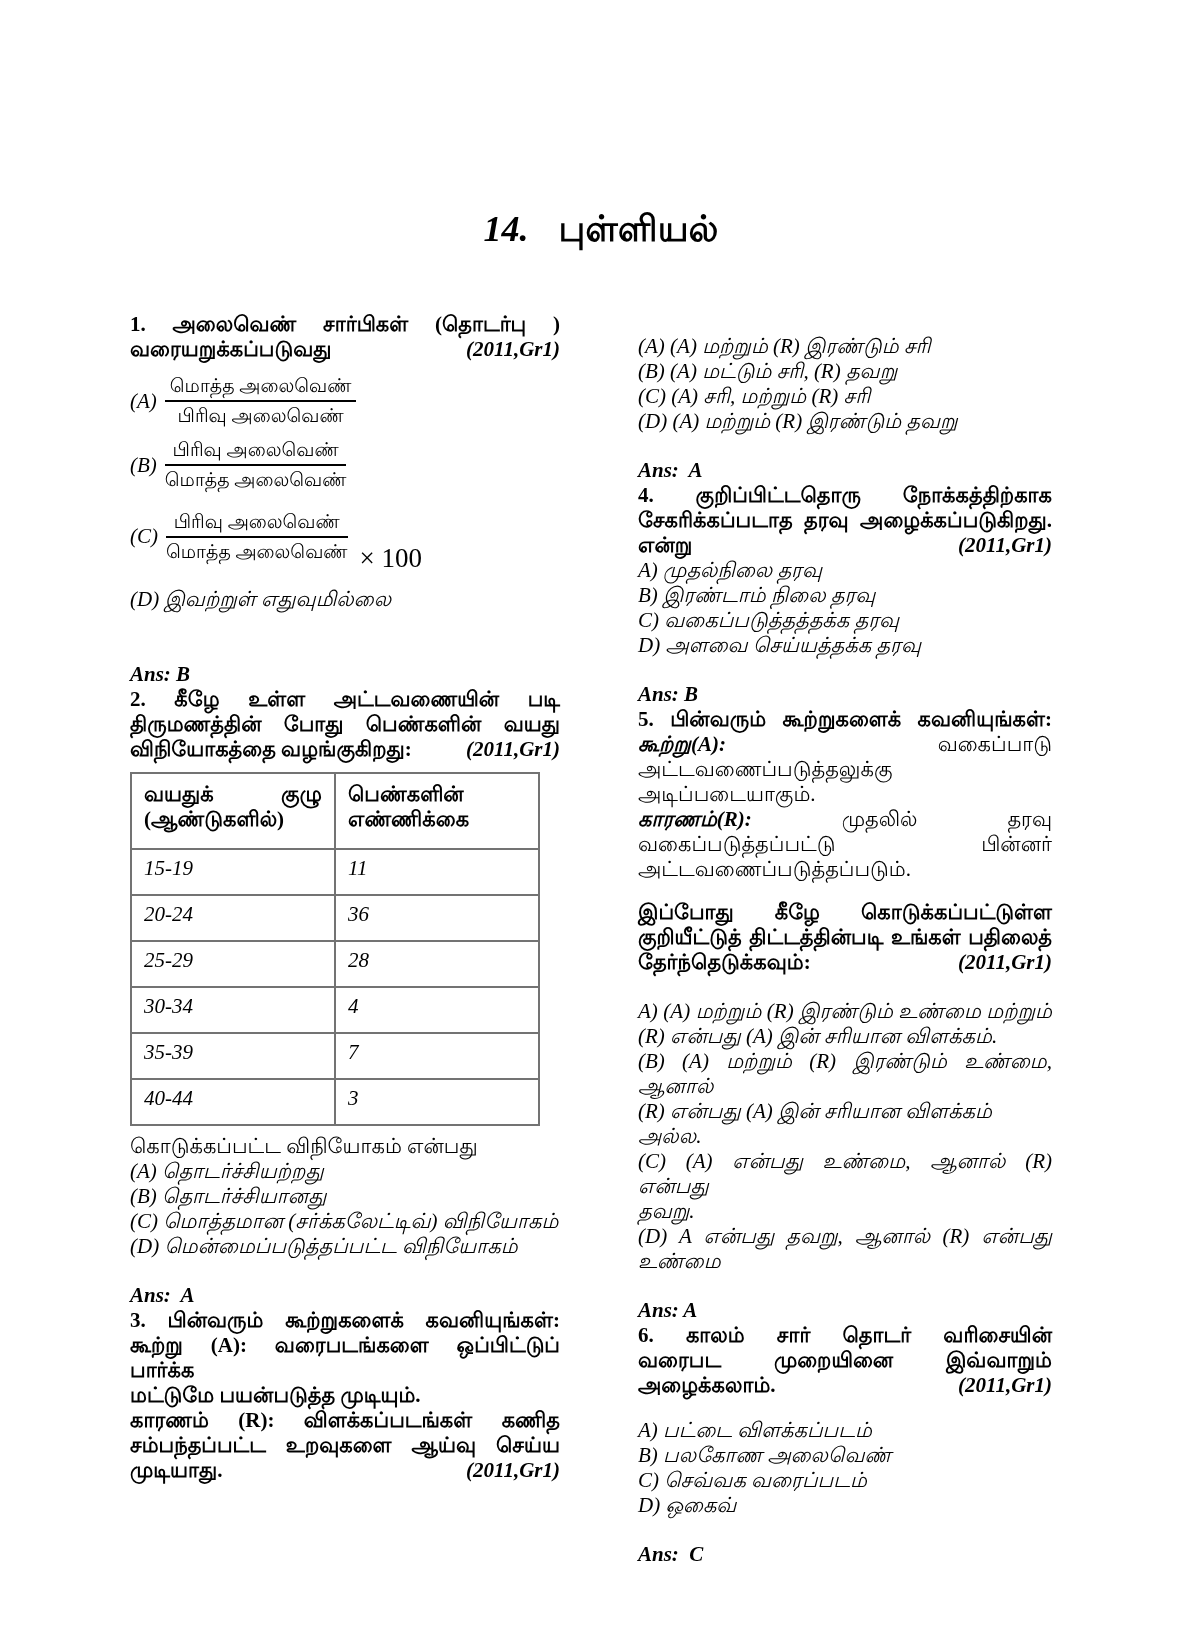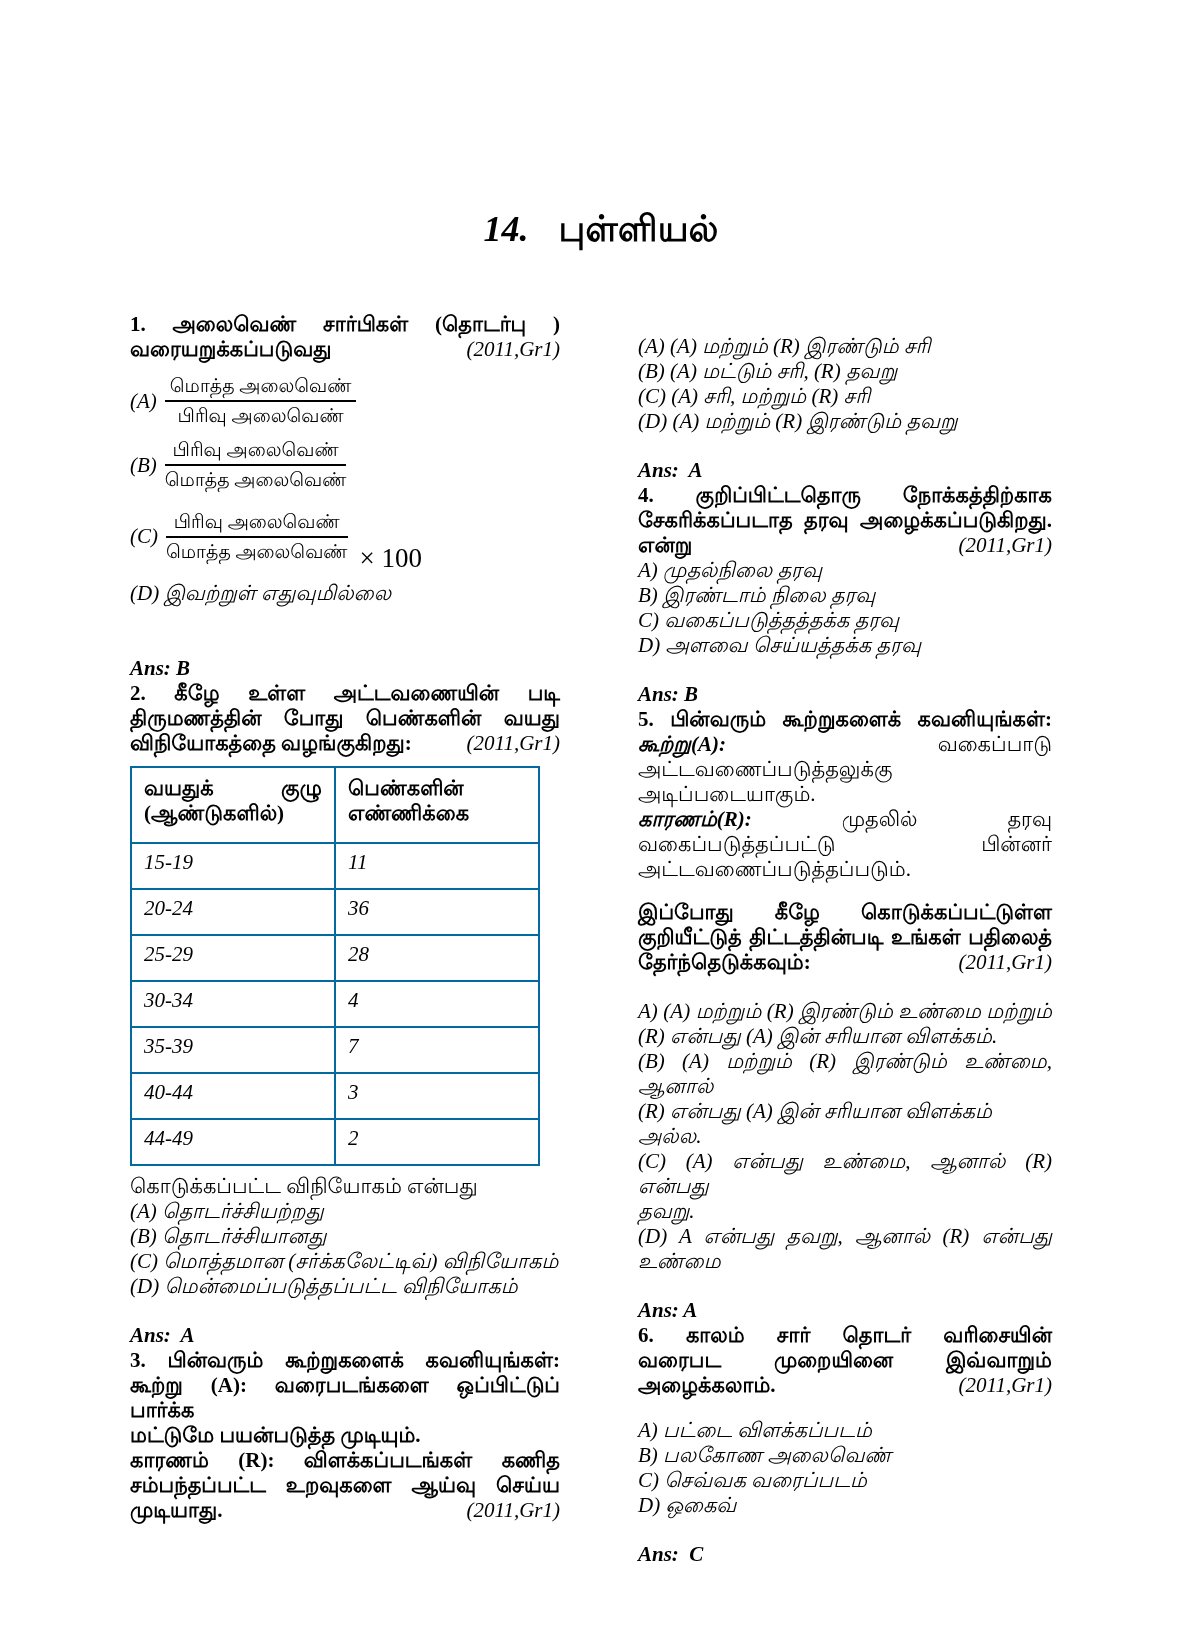--- a/index.html
+++ b/index.html
@@ -15,41 +15,41 @@
   .title .tnum { font-style:italic; margin-right:30px; }
 
   .col { position:absolute; }
   #col-left  { left:130px; top:312px; width:430px; }
   #col-right { left:638px; top:334px; width:414px; }
 
   .b { font-weight:bold; }
   .it { font-style:italic; }
   .jl { text-align:justify; text-align-last:justify; }
   .flexline { display:flex; justify-content:space-between; align-items:baseline; }
-  .year { font-weight:normal; font-style:italic; }
+  .year { font-weight:bold; font-style:italic; }
   .ans { font-weight:bold; font-style:italic; white-space:pre-wrap; margin-top:24px; }
   .opt { font-style:italic; }
 
   .fracopt { display:flex; align-items:center; margin-top:10px; }
   .fracopt .lab { font-style:italic; margin-right:8px; }
   .frac { display:inline-block; text-align:center; font-size:19px; line-height:24px; }
   .frac .num { display:block; border-bottom:2px solid #000; padding:0 5px 2px; }
   .frac .den { display:block; padding-top:2px; }
   .fracsuffix { font-size:27px; margin-left:12px;margin-top:44px; }
 
   .mt8  { margin-top:8px; }
-  .mt10 { margin-top:10px;font-family:Liberation Serif, serif; }
+  .mt10 { margin-top:16px;font-family:Liberation Serif, serif; }
   .mt12 { margin-top:12px; }
   .mt18 { margin-top:18px; }
   .mt20 { margin-top:20px; }
   .mt24 { margin-top:24px; }
   .mt50 { margin-top:50px; }
 
   table.dtable { border-collapse:collapse; width:410px; margin-top:10px; }
-  table.dtable th, table.dtable td { border:2px solid #0369a1; vertical-align:top; text-align:left; }
+  table.dtable th, table.dtable td { border:2px solid #737373; vertical-align:top; text-align:left; }
   table.dtable th { font-weight:bold; padding:8px 12px 16px; width:50%; }
   table.dtable td { padding:6px 12px 13px; font-style:italic; }
 </style>
 </head>
 <body>
 
 <div class="page">
 
   <div class="title">
     <span class="tnum">14.</span><span>புள்ளியல்</span>
@@ -128,24 +128,20 @@
         <td>4</td>
       </tr>
       <tr>
         <td>35-39</td>
         <td>7</td>
       </tr>
       <tr>
         <td>40-44</td>
         <td>3</td>
       </tr>
-      <tr>
-        <td>44-49</td>
-        <td>2</td>
-      </tr>
     </tbody>
       </table>
 
     <div class="mt8">கொடுக்கப்பட்ட விநியோகம் என்பது</div>
     <div class="opt">(A) தொடர்ச்சியற்றது</div>
     <div class="opt">(B) தொடர்ச்சியானது</div>
     <div class="opt">(C) மொத்தமான (சர்க்கலேட்டிவ்) விநியோகம்</div>
     <div class="opt">(D) மென்மைப்படுத்தப்பட்ட விநியோகம்</div>
 
     <div class="ans">Ans:  A</div>

